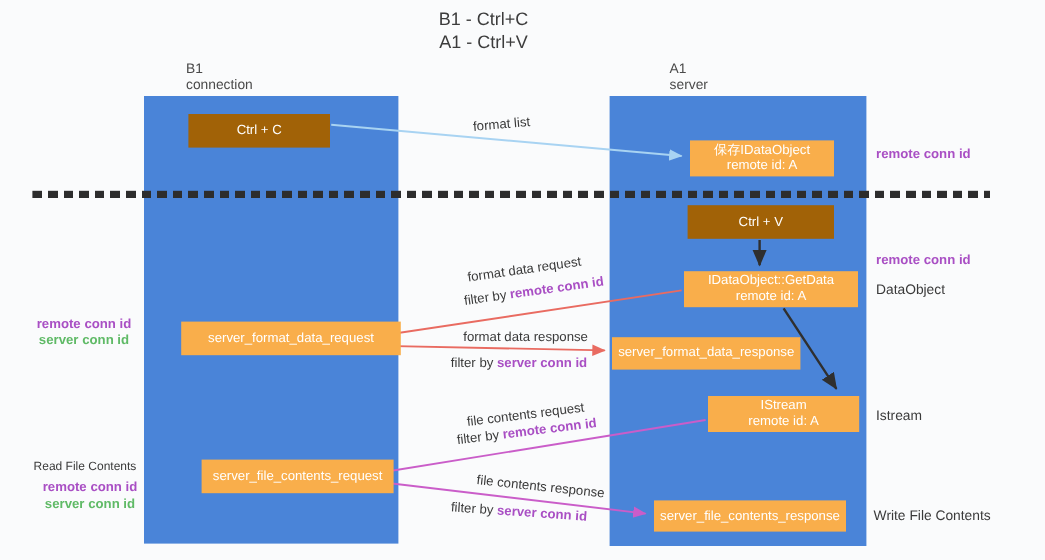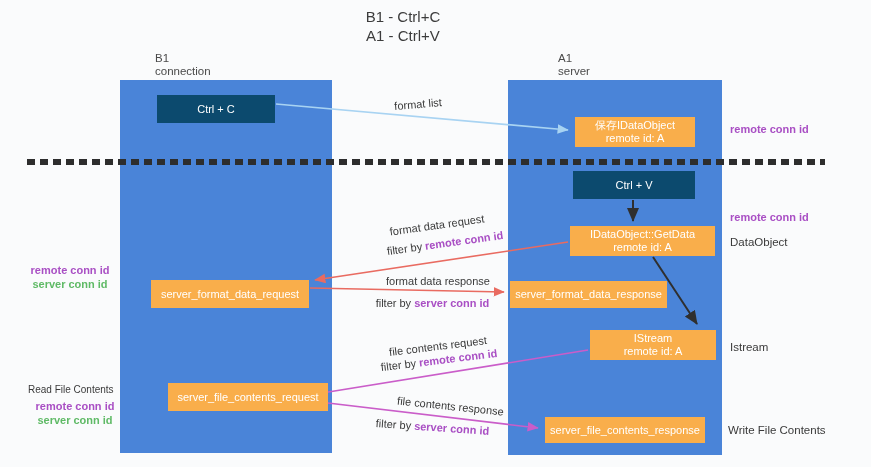--- a/index.html
+++ b/index.html
@@ -29,21 +29,21 @@
   }
   .column{
     background:#4a84d8;
   }
   .node{
     display:flex;flex-direction:column;
     align-items:center;justify-content:center;
     color:#ffffff;text-align:center;
     line-height:13px;font-size:11px;
   }
-  .green{background:#0c4a6e;}
+  .green{background:#a16207;}
   .orange{background:#f9ae4b;}
   .dashed-line{
     height:6px;
     background:repeating-linear-gradient(90deg,#2d2d2d 0 8px,transparent 8px 13px);
   }
   .lbl{white-space:nowrap;}
   .lbl.center{text-align:center;}
   .purple{color:#a94fc4;font-weight:bold;}
   .greentx{color:#5fba66;font-weight:bold;}
   .dark{color:#3a3a3a;}
@@ -106,21 +106,21 @@
     <div>remote id: A</div>
   </div>
 
   <div class="abs node green" style="left:573px;top:171px;width:122px;height:28px;">
     <div>Ctrl + V</div>
   </div>
   <div class="abs node orange" style="left:570px;top:226px;width:145px;height:30px;">
     <div>IDataObject::GetData</div>
     <div>remote id: A</div>
   </div>
-  <div class="abs node orange" style="left:151px;top:280px;width:158px;height:28px;text-align:center;">
+  <div class="abs node orange" style="left:151px;top:268px;width:183px;height:28px;text-align:center;">
     <div>server_format_data_request</div>
   </div>
   <div class="abs node orange" style="left:510px;top:281px;width:157px;height:27px;">
     <div>server_format_data_response</div>
   </div>
   <div class="abs node orange" style="left:590px;top:330px;width:126px;height:30px;">
     <div>IStream</div>
     <div>remote id: A</div>
   </div>
   <div class="abs node orange" style="left:168px;top:383px;width:160px;height:28px;">

